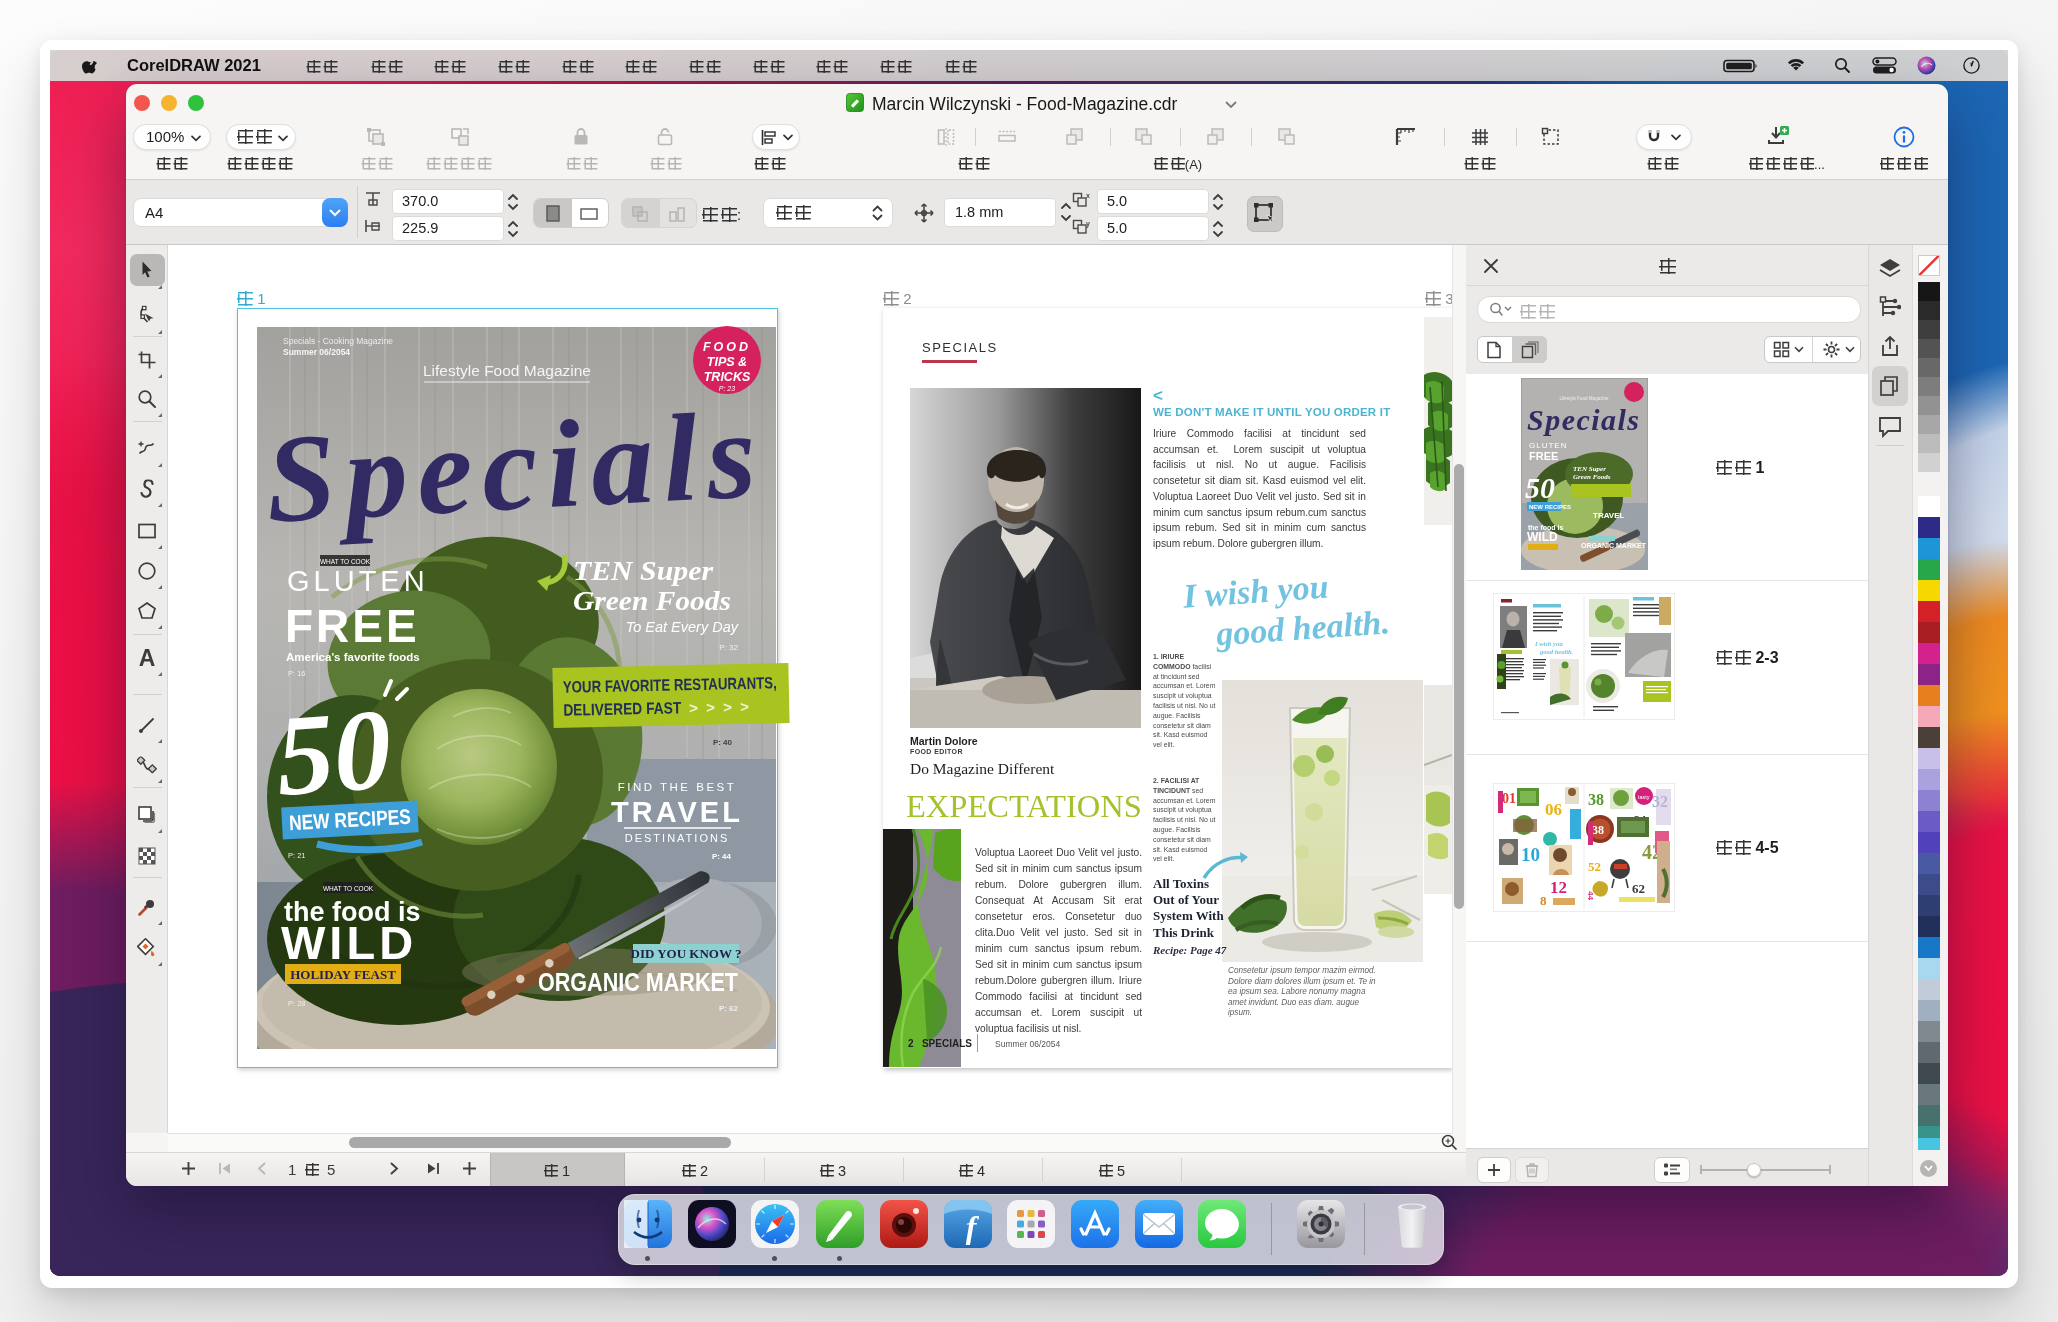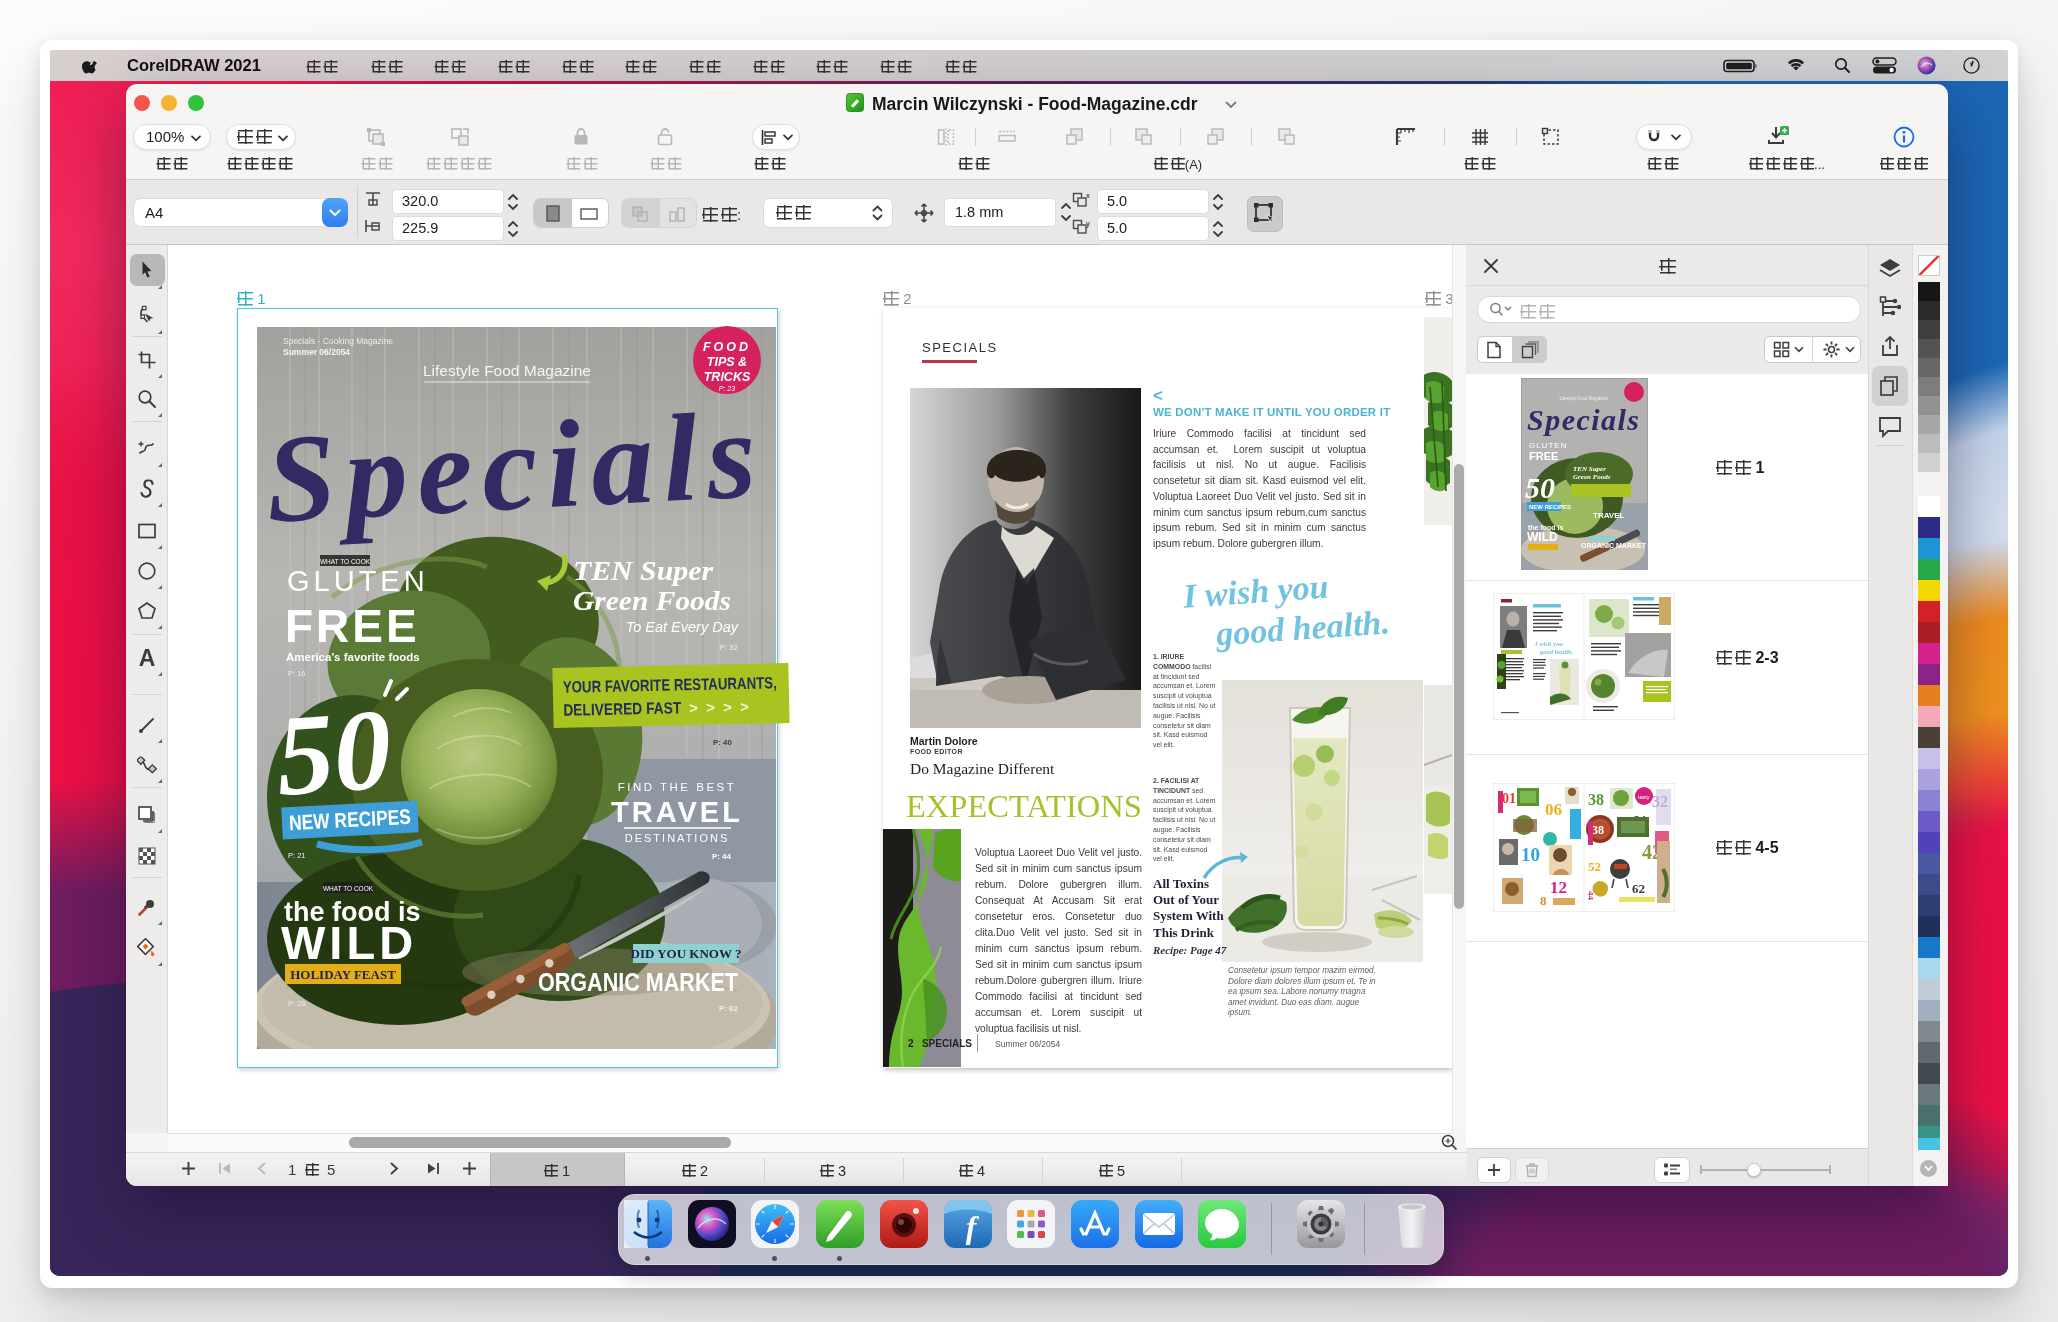--- a/index.html
+++ b/index.html
@@ -161,21 +161,21 @@
 <svg class="abs" style="left:846px;top:93px" width="18" height="19" viewBox="0 0 18 19">
     <defs>
       <linearGradient id="docg" x1="0" y1="0" x2="1" y2="1">
         <stop offset="0" stop-color="#59c832"></stop>
         <stop offset="1" stop-color="#1d8f1d"></stop>
       </linearGradient>
     </defs>
     <rect x="0.5" y="0.5" width="17" height="18" rx="3" fill="url(#docg)" stroke="#168016" stroke-width=".8"></rect>
     <path d="M4.5 13.5 11 6.5l2.5 2.5-6.5 7z" fill="#fff" transform="scale(.9) translate(1 .5)"></path>
   </svg>
-<div class="abs" style="left:872px;top:94px;width:360px;font-weight:bold;font-size:17.5px;color:#181818">Marcin Wilczynski - Food-Magazine.cdr</div>
+<div class="abs" style="left:872px;top:94px;width:360px;font-weight:normal;font-size:17.5px;color:#181818">Marcin Wilczynski - Food-Magazine.cdr</div>
 <svg class="abs" style="left:1225px;top:101px" width="12" height="8" viewBox="0 0 12 8">
     <path d="M1.5 1.5 6 6l4.5-4.5" stroke="#7a7a78" stroke-width="1.8" fill="none" stroke-linecap="round"></path>
   </svg>
 
 <div class="abs" style="left:133px;top:124px;width:78px;height:26px;background:#fefefe;border:1px solid #e0dfde;border-radius:13px;box-shadow:0 1px 2px rgba(0,0,0,.08);font-size:15px;color:#1d1d1d;text-align:left;line-height:24px;padding-left:12px">100%<svg style="display:inline;margin-left:7px" width="10" height="7" viewBox="0 0 10 7">
       <path d="M1 1.3 5 5.4 9 1.3" stroke="#333" stroke-width="1.7" fill="none" stroke-linecap="round"></path>
     </svg></div>
 <div class="abs" style="left:226px;top:124px;width:70px;height:26px;background:#fefefe;border:1px solid #e0dfde;border-radius:13px;box-shadow:0 1px 2px rgba(0,0,0,.08);line-height:24px;padding-left:10px"><i class="g g16"></i><i class="g g16"></i><svg style="display:inline;margin-left:6px" width="10" height="7" viewBox="0 0 10 7">
       <path d="M1 1.3 5 5.4 9 1.3" stroke="#333" stroke-width="1.7" fill="none" stroke-linecap="round"></path>
     </svg></div>
@@ -317,21 +317,21 @@
   </svg>
 <div class="abs" style="left:357px;top:186px;width:1px;height:52px;background:#d2d1cf"></div>
 <svg class="abs" style="left:365px;top:192px" width="16" height="14" viewBox="0 0 16 14">
     <path d="M1 1h14M8 1v12" stroke="#4a4a48" stroke-width="1.6"></path>
     <path d="M4 8h8v5H4z" fill="none" stroke="#4a4a48" stroke-width="1.4"></path>
   </svg>
 <svg class="abs" style="left:365px;top:219px" width="16" height="14" viewBox="0 0 16 14">
     <path d="M1 1v12M1 7h14" stroke="#4a4a48" stroke-width="1.6"></path>
     <path d="M7 4h7v7H7z" fill="none" stroke="#4a4a48" stroke-width="1.4"></path>
   </svg>
-<div class="abs" style="left:392px;top:189px;width:112px;height:25px;background:#fff;border:1px solid #dcdbd9;border-radius:4px;font-size:14.5px;color:#1d1d1d;line-height:23px;padding-left:9px">320.0</div>
+<div class="abs" style="left:392px;top:189px;width:112px;height:25px;background:#fff;border:1px solid #dcdbd9;border-radius:4px;font-size:14.5px;color:#1d1d1d;line-height:23px;padding-left:9px">370.0</div>
 <div class="abs" style="left:392px;top:216px;width:112px;height:25px;background:#fff;border:1px solid #dcdbd9;border-radius:4px;font-size:14.5px;color:#1d1d1d;line-height:23px;padding-left:9px">225.9</div>
 <svg class="abs" style="left:507px;top:192px" width="12" height="46" viewBox="0 0 12 46">
     <g stroke="#3c3c3c" stroke-width="1.8" fill="none" stroke-linecap="round">
       <path d="M2 7 6 3l4 4"></path>
       <path d="M2 13l4 4 4-4"></path>
       <path d="M2 34 6 30l4 4"></path>
       <path d="M2 40l4 4 4-4"></path>
     </g>
   </svg>
 <div class="abs" style="left:533px;top:198px;width:76px;height:30px;background:#fff;border:1px solid #cfcecc;border-radius:7px"></div>

